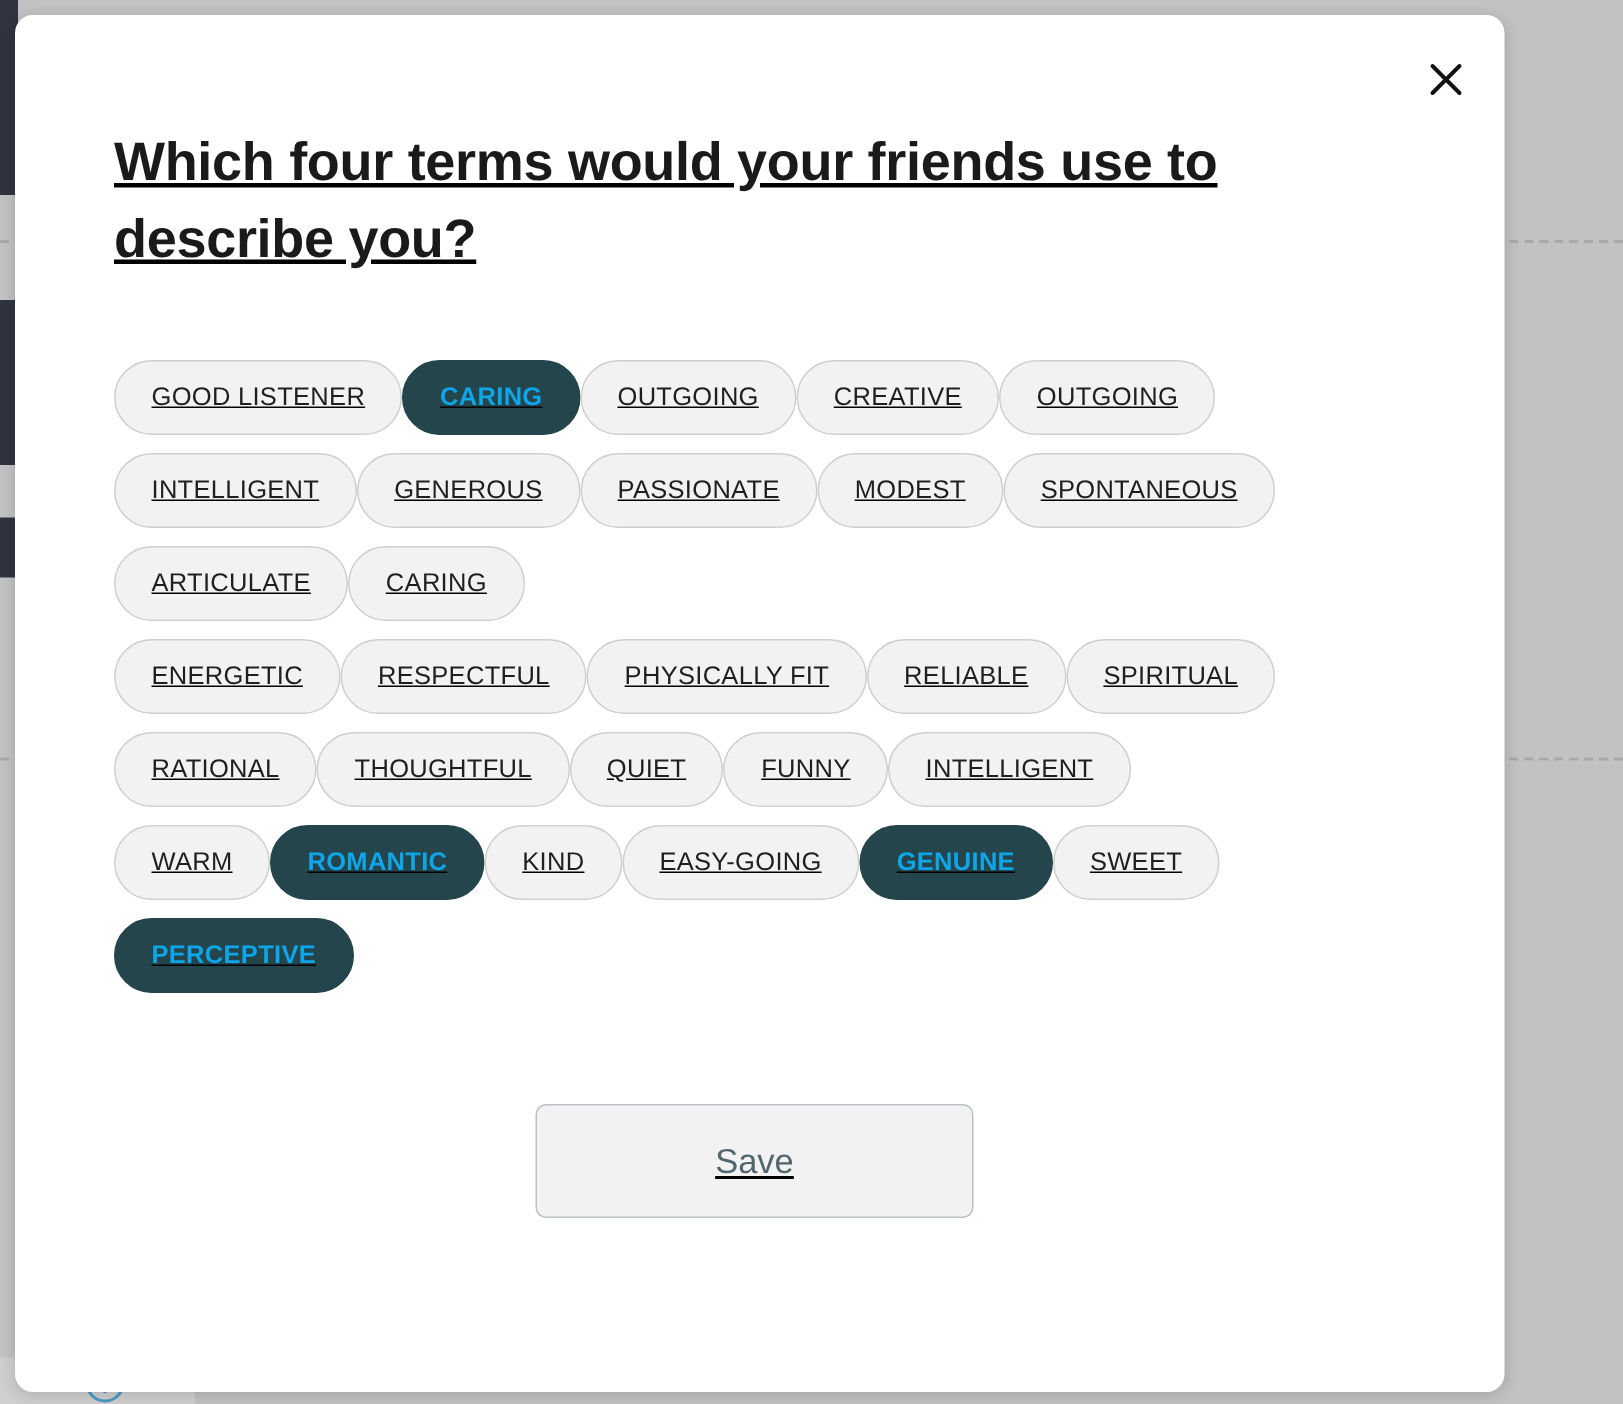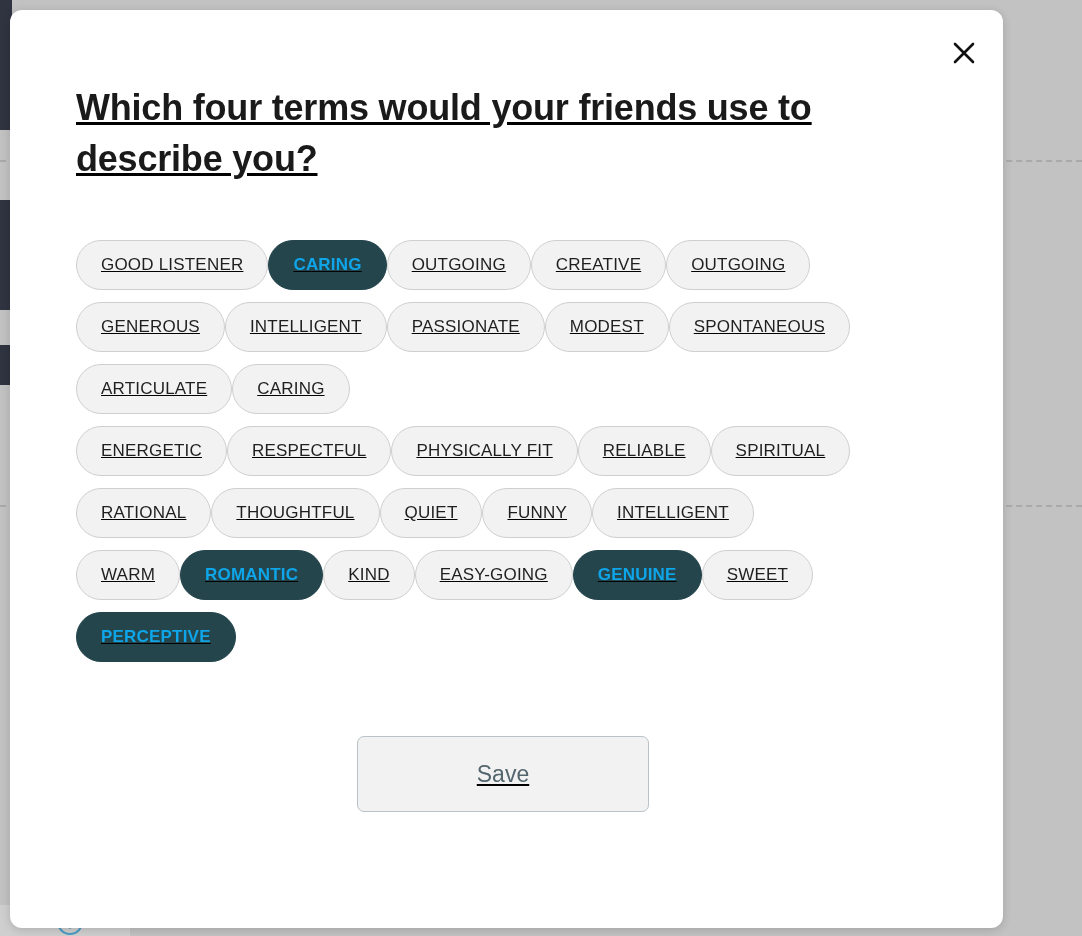--- a/index.html
+++ b/index.html
@@ -184,22 +184,22 @@
 
   <div id="chip-area">
       <div class="chip-row">
         <button class="chip off">GOOD LISTENER</button>
         <button class="chip on">CARING</button>
         <button class="chip off">OUTGOING</button>
         <button class="chip off">CREATIVE</button>
         <button class="chip off">OUTGOING</button>
       </div>
       <div class="chip-row">
+        <button class="chip off">INTELLIGENT</button>
         <button class="chip off">GENEROUS</button>
-        <button class="chip off">INTELLIGENT</button>
         <button class="chip off">PASSIONATE</button>
         <button class="chip off">MODEST</button>
         <button class="chip off">SPONTANEOUS</button>
       </div>
       <div class="chip-row">
         <button class="chip off">ARTICULATE</button>
         <button class="chip off">CARING</button>
       </div>
       <div class="chip-row">
         <button class="chip off">ENERGETIC</button>

